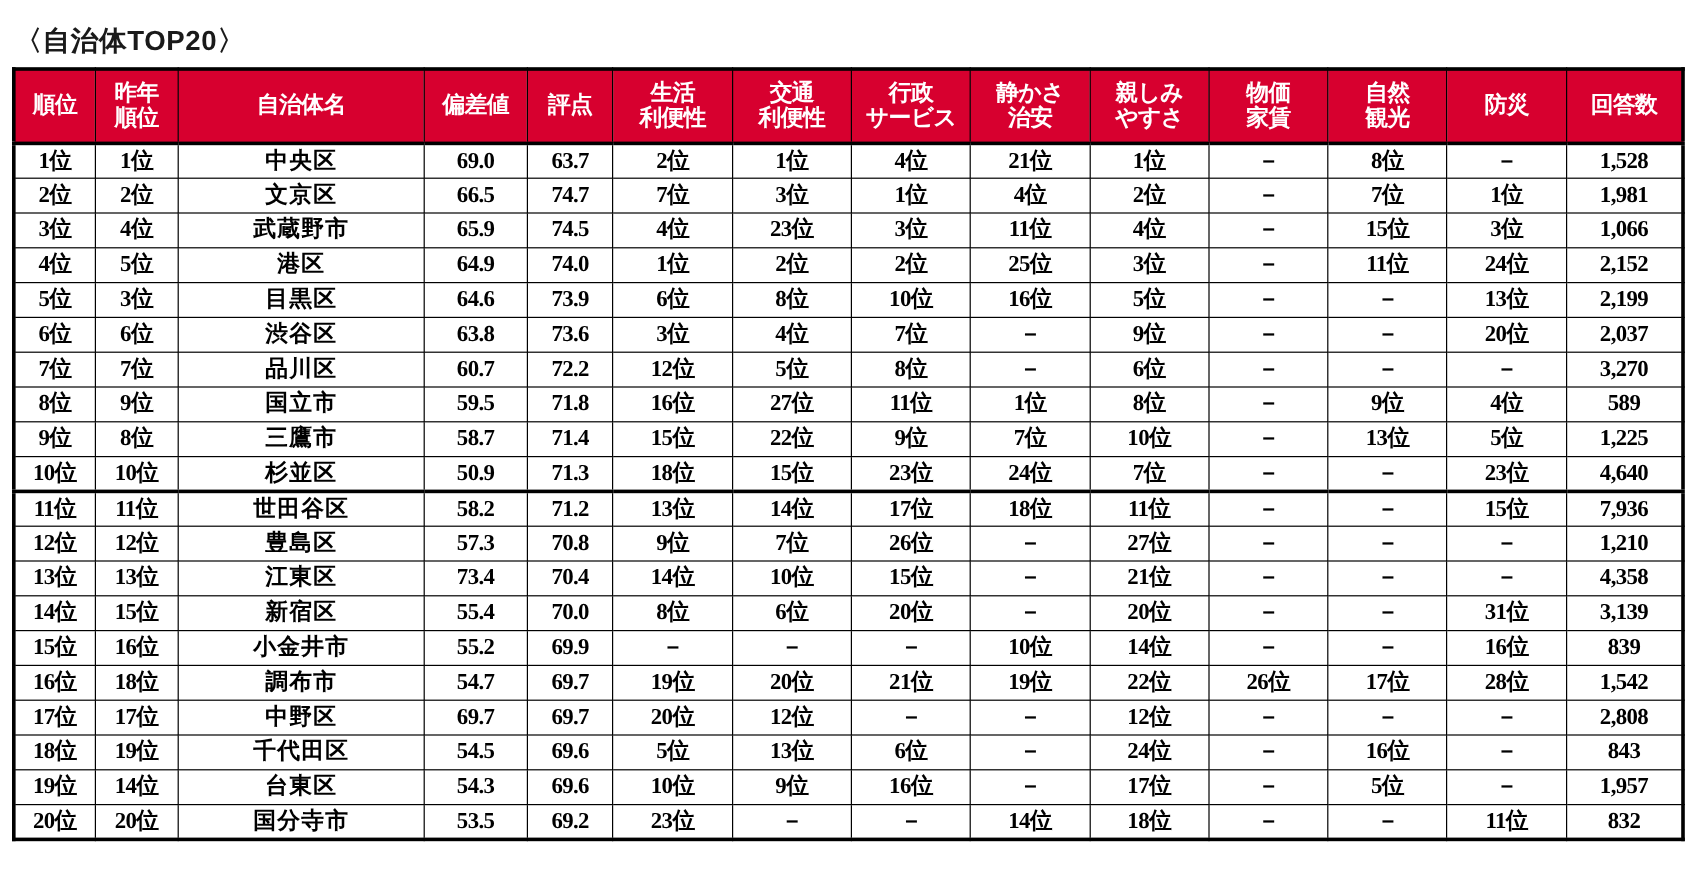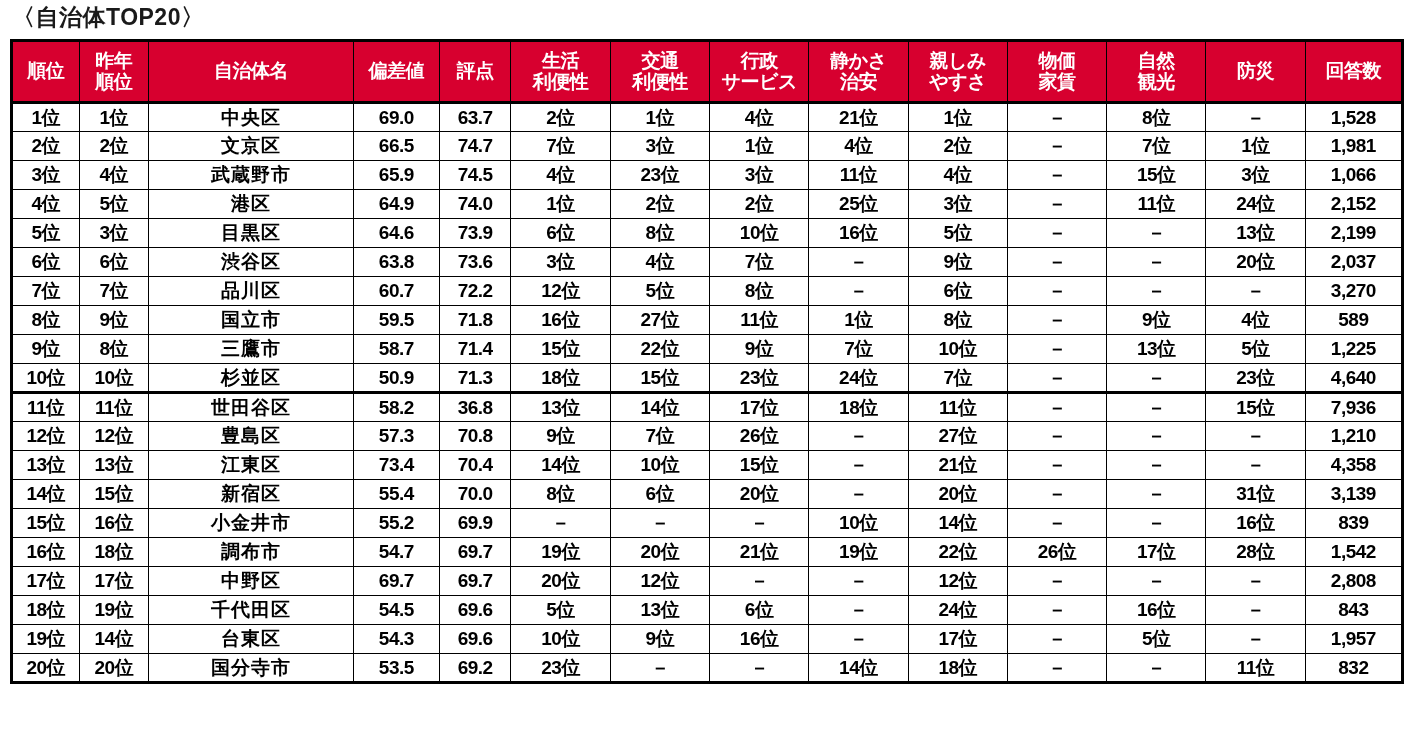--- a/index.html
+++ b/index.html
@@ -18,21 +18,21 @@
     position: relative;
     width: 1414px;
     height: 729px;
     box-sizing: border-box;
     padding: 0 10px;
   }
   .caption {
     font-size: 23px;
     font-weight: bold;
     letter-spacing: 0.5px;
-    padding: 3px 0 6px 2px;
+    padding: 20px 0 6px 2px;
     line-height: 1.3;
     color: #1a1a1a;
   }
   table.rank-table {
     border-collapse: collapse;
     table-layout: fixed;
     width: 1394px;
     background: #ffffff;
   }
   table.rank-table th,
@@ -86,20 +86,21 @@
   }
   tbody tr.thick-bottom > td {
     border-bottom: 3px solid #000000;
   }
   tbody tr:first-child > td {
     border-top: 3px solid #000000;
   }
   
   table.rank-table {
     border: 3px solid #000000;
+    font-family: Liberation Serif, serif;
   }
   col.w-rank { width: 66px; }
   col.w-prev { width: 68px; }
   col.w-name { width: 200px; }
   col.w-dev  { width: 84px; }
   col.w-score{ width: 70px; }
   col.w-cat  { width: 97px; }
   col.w-resp { width: 95px; }
 </style>
 </head>
@@ -339,21 +340,21 @@
           <td class="c-rankcat">－</td>
           <td class="c-rankcat">－</td>
           <td class="c-rankcat">23位</td>
           <td class="c-resp">4,640</td>
         </tr>
         <tr>
           <td class="c-rank">11位</td>
           <td class="c-prev">11位</td>
           <td class="c-name">世田谷区</td>
           <td class="c-num">58.2</td>
-          <td class="c-num">36.8</td>
+          <td class="c-num">71.2</td>
           <td class="c-rankcat">13位</td>
           <td class="c-rankcat">14位</td>
           <td class="c-rankcat">17位</td>
           <td class="c-rankcat">18位</td>
           <td class="c-rankcat">11位</td>
           <td class="c-rankcat">－</td>
           <td class="c-rankcat">－</td>
           <td class="c-rankcat">15位</td>
           <td class="c-resp">7,936</td>
         </tr>

